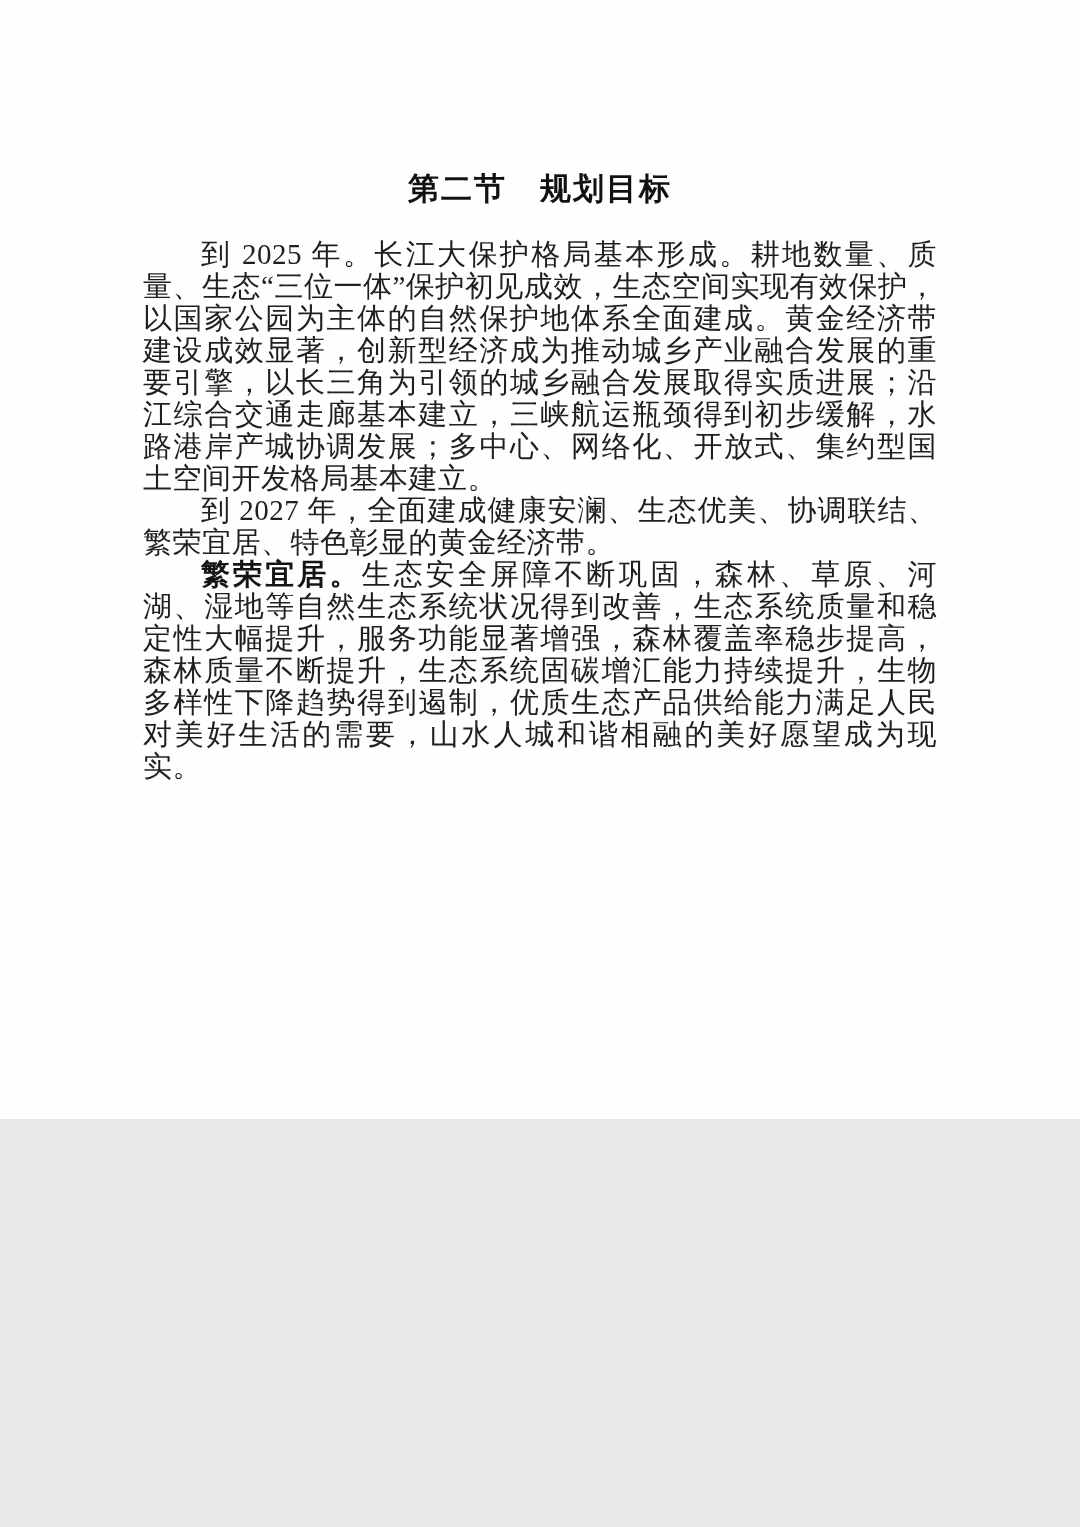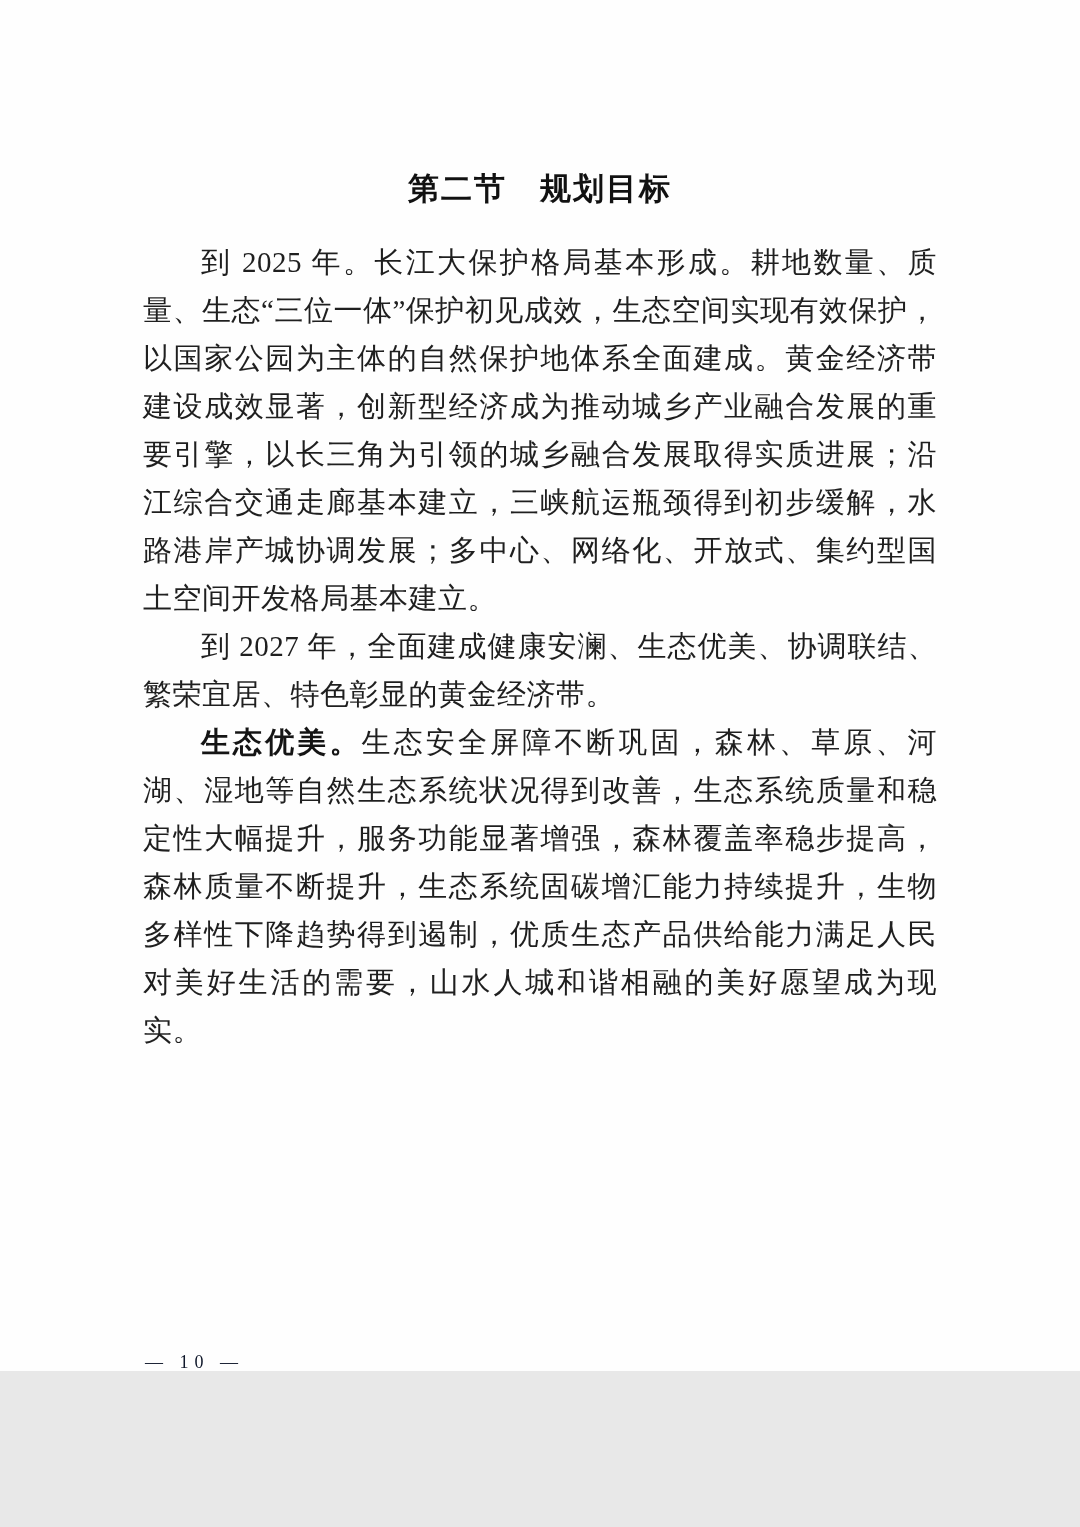--- a/index.html
+++ b/index.html
@@ -3,21 +3,21 @@
 <meta charset="utf-8">
 <style>
   html, body {
     margin: 0;
     padding: 0;
     background: #e8e8e8;
   }
   .page {
     position: relative;
     width: 1080px;
-    height: 1371px;
+    height: 1119px;
     margin: 0 auto;
     background: #fefefe;
     color: #1f1f1f;
     overflow: hidden;
     box-sizing: border-box;
   }
   .doc-title {
     position: absolute;
     top: 168px;
     left: 0;
@@ -30,21 +30,21 @@
     letter-spacing: 2px;
     color: #111;
   }
   .doc-body {
     position: absolute;
     top: 238px;
     left: 143px;
     width: 794px;
     font-family: "Liberation Serif", "DejaVu Serif", serif;
     font-size: 29px;
-    line-height: 48px;
+    line-height: 32px;
     text-align: justify;
     text-justify: inter-character;
     letter-spacing: 0.5px;
     color: #1f1f1f;
   }
   .doc-body p {
     margin: 0;
     padding: 0;
     text-indent: 2em;
   }
@@ -69,19 +69,19 @@
 
   <div class="doc-title">第二节　规划目标</div>
 
   <div class="doc-body">
 
     <p><span>到 2025 年。长江大保护格局基本形成。耕地数量、质量、生态“三位一体”保护初见成效，生态空间实现有效保护，以国家公园为主体的自然保护地体系全面建成。黄金经济带建设成效显著，创新型经济成为推动城乡产业融合发展的重要引擎，以长三角为引领的城乡融合发展取得实质进展；沿江综合交通走廊基本建立，三峡航运瓶颈得到初步缓解，水路港岸产城协调发展；多中心、网络化、开放式、集约型国土空间开发格局基本建立。</span></p>
 
     <p><span>到 2027 年，全面建成健康安澜、生态优美、协调联结、繁荣宜居、特色彰显的黄金经济带。</span></p>
 
 
-    <p><span class="para-lead">生态优美。</span><span>生态安全屏障不断巩固，森林、草原、河湖、湿地等自然生态系统状况得到改善，生态系统质量和稳定性大幅提升，服务功能显著增强，森林覆盖率稳步提高，森林质量不断提升，生态系统固碳增汇能力持续提升，生物多样性下降趋势得到遏制，优质生态产品供给能力满足人民对美好生活的需要，山水人城和谐相融的美好愿望成为现实。</span></p>
+    <p><span class="para-lead">繁荣宜居。</span><span>生态安全屏障不断巩固，森林、草原、河湖、湿地等自然生态系统状况得到改善，生态系统质量和稳定性大幅提升，服务功能显著增强，森林覆盖率稳步提高，森林质量不断提升，生态系统固碳增汇能力持续提升，生物多样性下降趋势得到遏制，优质生态产品供给能力满足人民对美好生活的需要，山水人城和谐相融的美好愿望成为现实。</span></p>
 
   </div>
 
   <div class="page-number">— 10 —</div>
 
 </div>
 
 </body></html>

